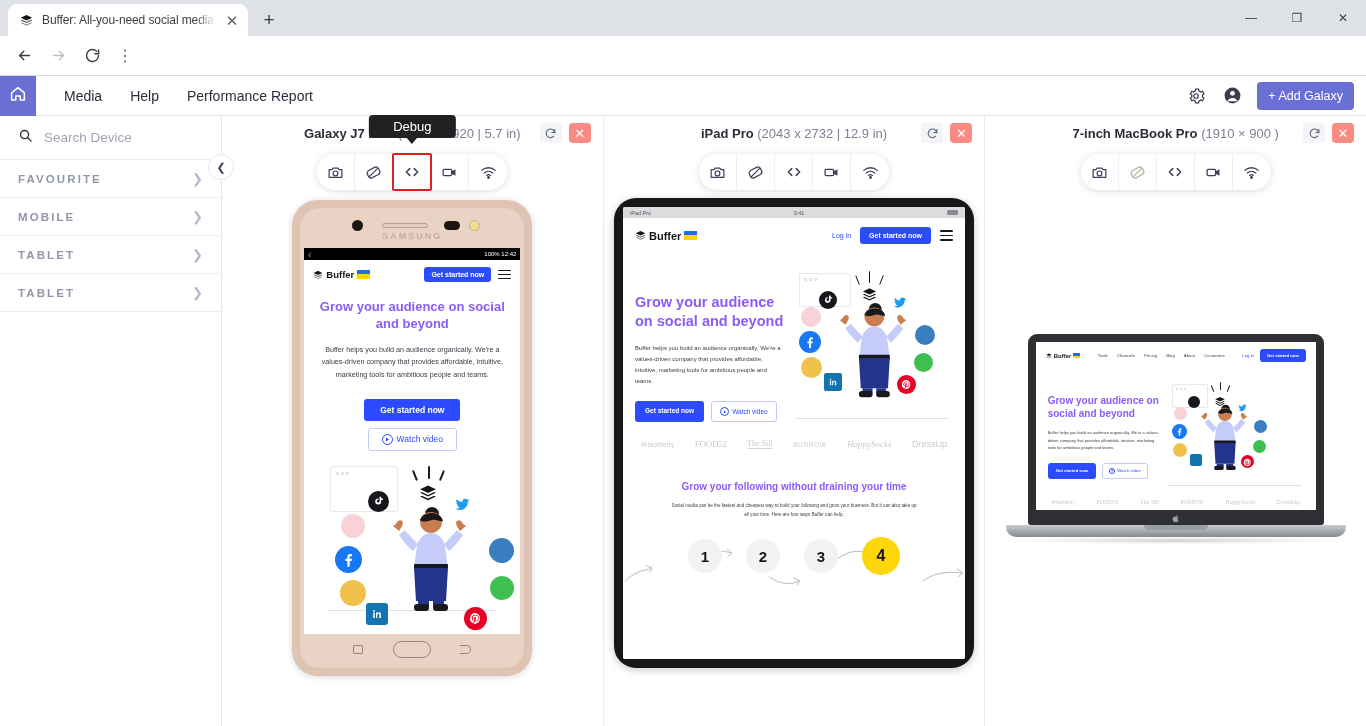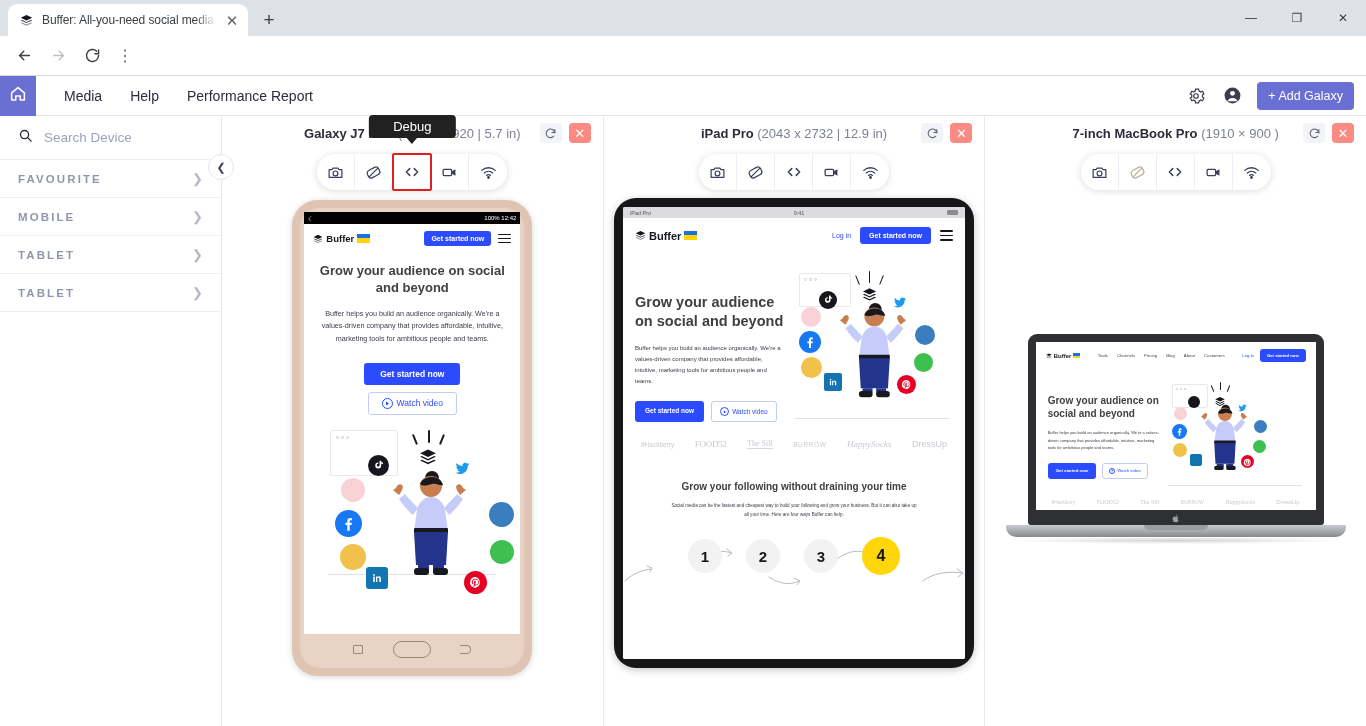--- a/index.html
+++ b/index.html
@@ -191,21 +191,21 @@
   .site { background: #fff; width: 100%; height: 100%; overflow: hidden; }
   .site-nav { display: flex; align-items: center; padding: 9px 10px; gap: 6px; }
   .brand { display: flex; align-items: center; gap: 3px; font-weight: bold; color: #16161c; }
   .brand-flag { width: 13px; height: 9px; background: linear-gradient(to bottom, #1f6fe0 50%, #ffd500 50%); }
   .burger { display: flex; flex-direction: column; gap: 2.5px; cursor: pointer; }
   .burger i { display: block; background: #16161c; border-radius: 1px; }
   .btn-blue { background: #2c4bff; color: #fff; border-radius: 3px; text-align: center; white-space: nowrap; }
   .btn-ghost { border: 1px solid #c3ccf7; color: #2c4bff; border-radius: 3px;
     display: flex; align-items: center; justify-content: center; gap: 4px; background:#fff; }
   .play-ring { border: 1px solid #2c4bff; border-radius: 50%; display:flex; align-items:center; justify-content:center; }
-  .headline { font-weight: bold; color: #404040; }
+  .headline { font-weight: bold; color: #8b5cf6; }
   .para { color: #3b3b47; }
   .logos-row { display: flex; align-items: center; justify-content: space-between; color: #c9cad2; }
 
   
   .illus { position: relative; }
   .illus .card {
     position: absolute; border: 1px solid #e8e8ee; background: #fff; border-radius: 2px;
   }
   .illus .dots { position:absolute; display:flex; gap:2px; }
   .illus .dots i { width:3px;height:3px;border-radius:50%;border:0.6px solid #c9cad2; display:block; }
@@ -404,20 +404,27 @@
                 <circle cx="12" cy="19" r="1.1" fill="#3b3f5c"></circle>
               </svg>
           </div>
         </div>
       </div>
 
       <div class="viewport">
 
         <div class="phone">
           <div class="phone-inner">
+            <div class="phone-top">
+              <span class="p-cam"></span>
+              <span class="p-speaker"></span>
+              <span class="p-sensor"></span>
+              <span class="p-sensor2"></span>
+              <span class="p-brand">SAMSUNG</span>
+            </div>
             <div class="phone-screen">
               <div class="phone-statusbar">
                 <span>☾</span>
                 <span>100%  12:42</span>
               </div>
               <div class="site">
                 <div class="site-nav" style="justify-content:space-between;padding:7px 9px;">
                   <div class="brand" style="font-size:9.5px;">
                     <svg width="10" height="10" viewBox="0 0 24 24" fill="#16161c">
                         <path d="M12 2 1.5 7 12 12l10.5-5L12 2z"></path>

